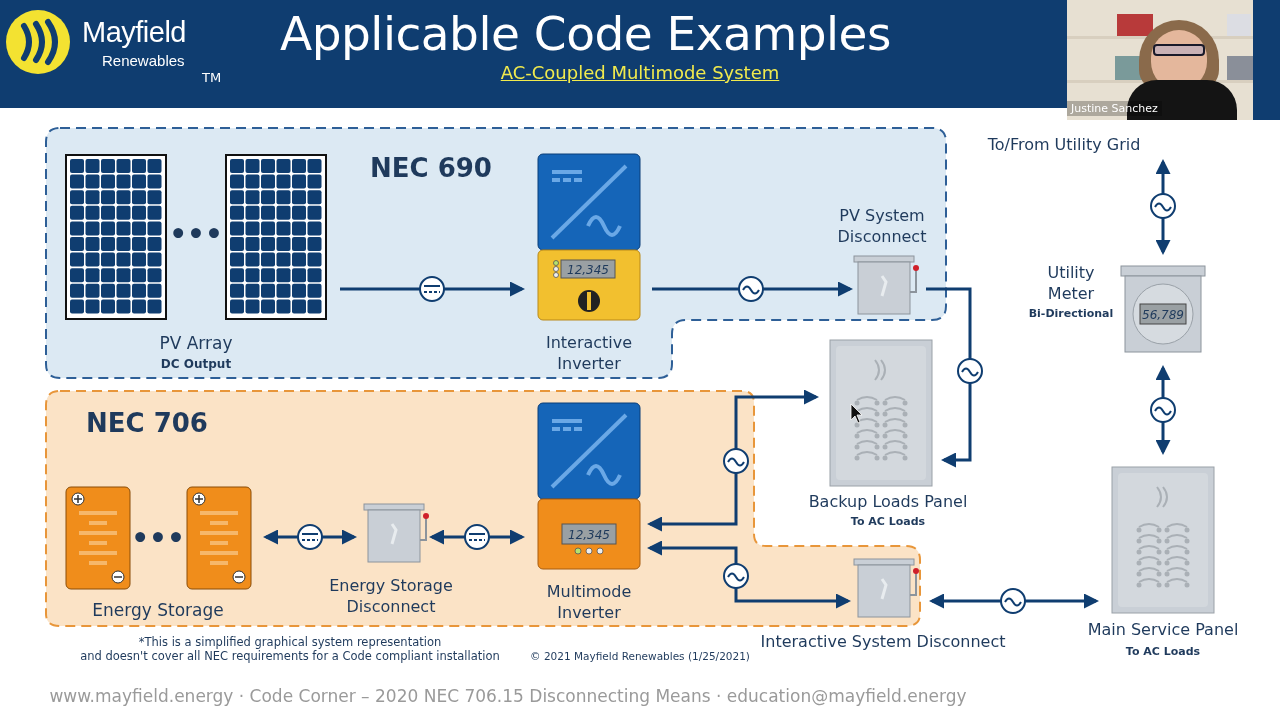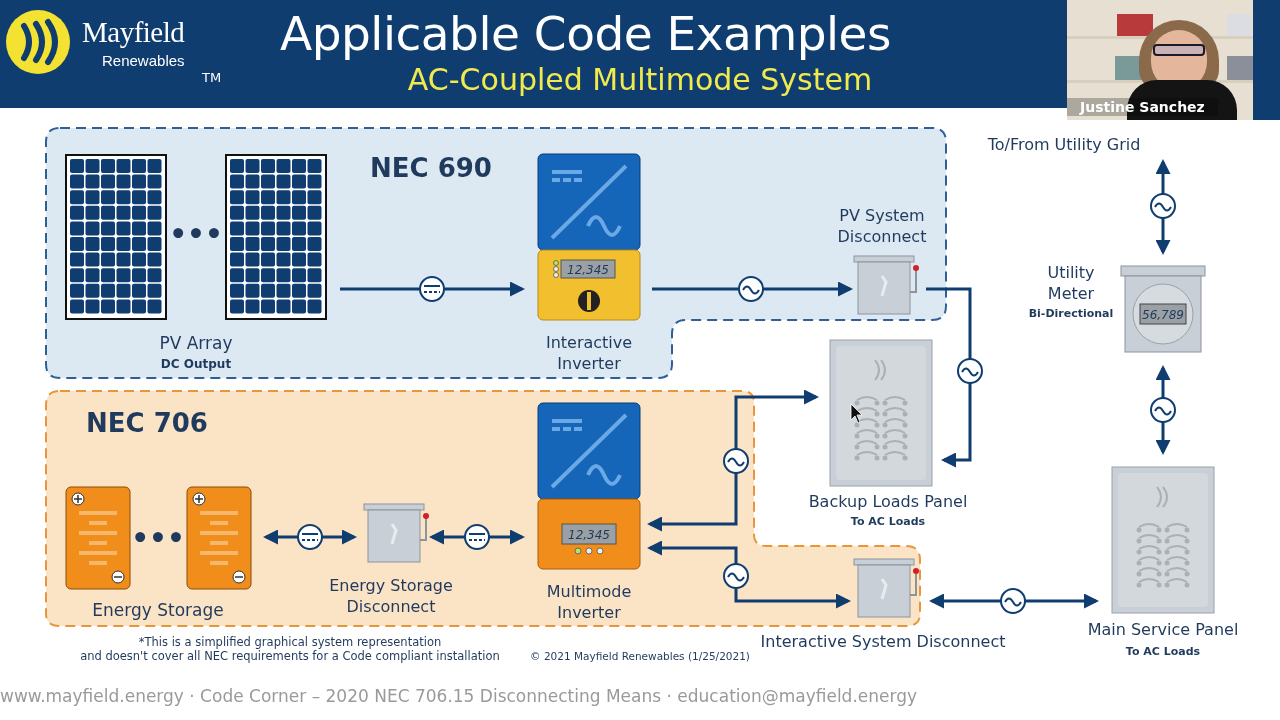--- a/index.html
+++ b/index.html
@@ -1,36 +1,36 @@
 <!DOCTYPE html>
 <html><head>
 <meta charset="utf-8">
 <style>
   html, body { margin:0; padding:0; }
   body { width:1280px; height:720px; overflow:hidden; background:#ffffff; font-family:"DejaVu Sans", sans-serif; position:relative; }
   .header { position:absolute; left:0; top:0; width:1280px; height:108px; background:#0f3d70; }
   .logo { position:absolute; left:6px; top:10px; width:220px; height:72px; }
   .logo-circle { position:absolute; left:0; top:0; width:64px; height:64px; border-radius:50%; background:#f3e231; }
-  .logo-text1 { position:absolute; left:76px; top:6px; color:#fff; font-size:29px; font-family:Liberation Serif, serif; letter-spacing:-0.5px; }
+  .logo-text1 { position:absolute; left:76px; top:6px; color:#fff; font-size:29px; font-family:Liberation Sans, sans-serif; letter-spacing:-0.5px; }
   .logo-text2 { position:absolute; left:96px; top:42px; color:#fff; font-size:15px; font-family:"Liberation Sans", sans-serif; }
   .logo-tm { position:absolute; left:196px; top:60px; color:#fff; font-size:13px; }
   .title { position:absolute; left:280px; top:6px; width:720px; text-align:left; color:#fff; font-size:47px; font-family:"DejaVu Sans", sans-serif; letter-spacing:-0.5px; }
-  .subtitle { position:absolute; left:280px; top:62px; width:720px; text-align:center; color:#f1ea4d; font-size:30px; font-family:"DejaVu Sans", sans-serif; }
+  .subtitle { position:absolute; left:280px; top:62px; width:720px; text-align:center; color:#f1ea4d; font-size:18px; font-family:"DejaVu Sans", sans-serif;text-decoration:underline; }
   .webcam { position:absolute; left:1067px; top:0; width:186px; height:120px; background:#e7e0d2; overflow:hidden; }
   .webcam .shelf { position:absolute; left:0; width:186px; height:3px; background:#d8cfbf; }
   .webcam .book { position:absolute; }
   .webcam .person-hair { position:absolute; left:72px; top:20px; width:80px; height:70px; border-radius:40px 40px 20px 20px; background:#8a6a4b; }
   .webcam .person-face { position:absolute; left:84px; top:30px; width:56px; height:60px; border-radius:28px; background:#e4b79c; }
   .webcam .glasses { position:absolute; left:86px; top:44px; width:52px; height:12px; border:2px solid #1a1a2a; border-radius:4px; box-sizing:border-box; background:rgba(120,160,255,0.25);}
   .webcam .body { position:absolute; left:60px; top:80px; width:110px; height:50px; border-radius:30px 30px 0 0; background:#141414; }
-  .webcam .name { position:absolute; left:0; bottom:4px; color:#fff; font-size:14px; font-weight:bold; padding:1px 13px; background:rgba(0,0,0,0.25); }
+  .webcam .name { position:absolute; left:0; bottom:4px; color:#fff; font-size:11px; font-weight:normal; padding:1px 4px; background:rgba(0,0,0,0.25); }
   .webcam-strip { position:absolute; left:1253px; top:0; width:27px; height:120px; background:#0f3d70; }
   svg.diagram { position:absolute; left:0; top:108px; }
   .t { font-family:"DejaVu Sans", sans-serif; fill:#1f3a5c; }
-  .footer { position:absolute; left:0; top:686px; width:1016px; text-align:left; color:#9a9a9a; font-size:17px; font-family:"DejaVu Sans", sans-serif; }
+  .footer { position:absolute; left:0; top:686px; width:1016px; text-align:center; color:#9a9a9a; font-size:17px; font-family:"DejaVu Sans", sans-serif; }
 </style>
 </head>
 <body>
 
 <div class="header">
   <div class="logo">
     <div class="logo-circle">
       <svg width="64" height="64" viewBox="0 0 64 64">
         <path d="M18 16 q10 16 0 32" stroke="#0f3d70" stroke-width="6" fill="none" stroke-linecap="round"></path>
         <path d="M30 14 q12 18 0 36" stroke="#0f3d70" stroke-width="6" fill="none" stroke-linecap="round"></path>

